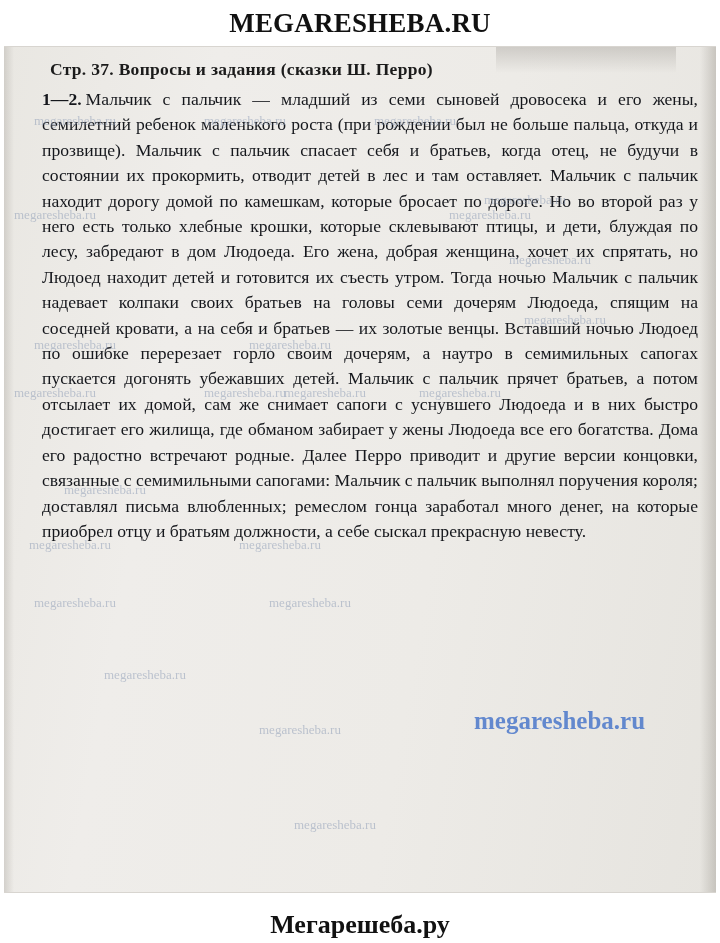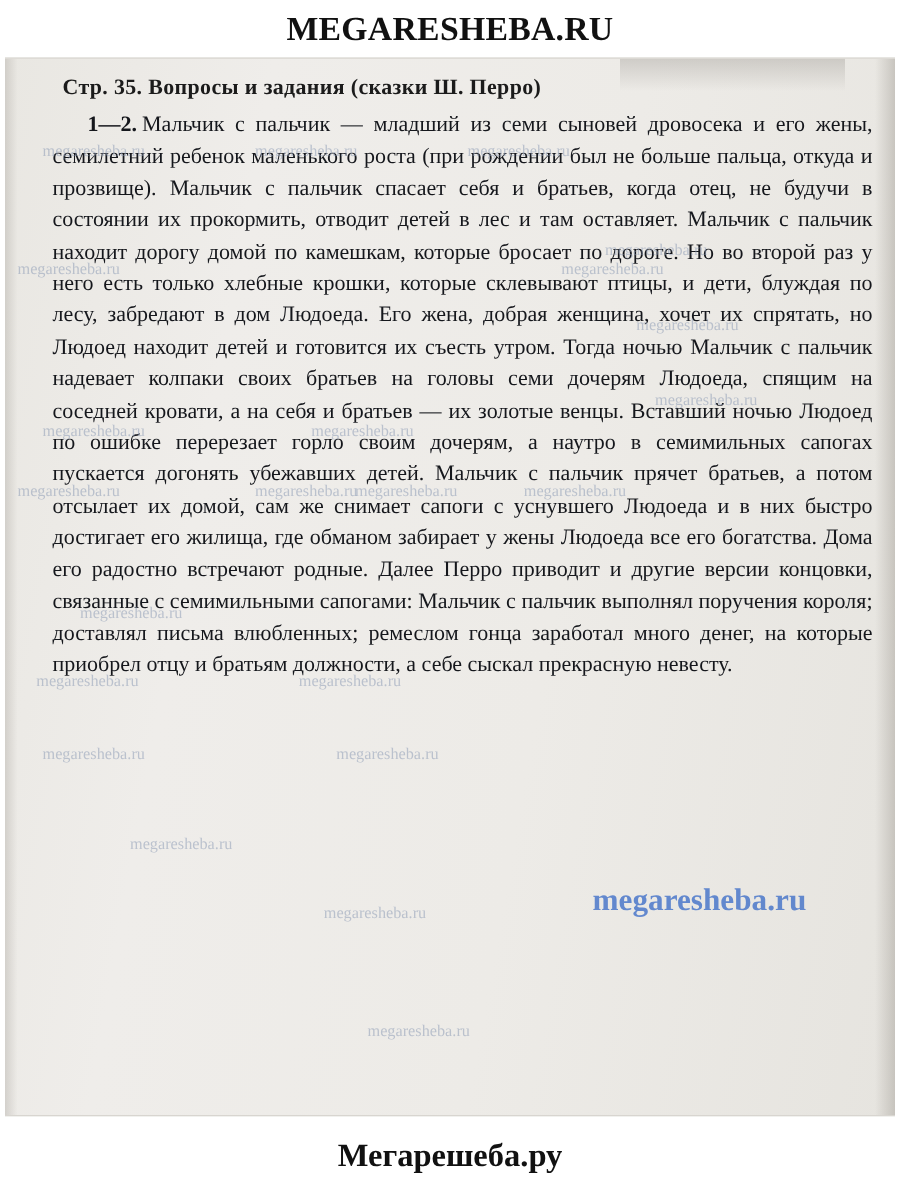--- a/index.html
+++ b/index.html
@@ -83,21 +83,20 @@
     font-weight: bold;
     font-size: 17px;
     line-height: 20px;
     margin-right: 5px;
     position: relative;
     top: -1px;
   }
   .numplain {
     font-weight: bold;
     margin-right: 4px;
-    margin-left: 28px;
   }
   
   .wm {
     position: absolute;
     font-family: "Liberation Serif", serif;
     color: #8c9bb5;
     opacity: 0.52;
     font-size: 13px;
     white-space: nowrap;
     pointer-events: none;
@@ -164,21 +163,21 @@
   <div class="top-banner">
     <div class="brand">MEGARESHEBA.RU</div>
   </div>
 
   <div class="scan">
     <div class="scan-edge-left"></div>
     <div class="scan-edge-right"></div>
     <div class="scan-top-smudge"></div>
 
     <div class="scan-inner">
-      <div class="doc-title">Стр. 35. Вопросы и задания (сказки Ш. Перро)</div>
+      <div class="doc-title">Стр. 37. Вопросы и задания (сказки Ш. Перро)</div>
 
       <p class="para">
         <span class="numplain">1—2.</span><span>Мальчик с пальчик — младший из семи сыновей дровосека и его жены, семилетний ребенок маленького роста (при рождении был не больше пальца, откуда и прозвище). Мальчик с пальчик спасает себя и братьев, когда отец, не будучи в состоянии их прокормить, отводит детей в лес и там оставляет. Мальчик с пальчик находит дорогу домой по камешкам, которые бросает по дороге. Но во второй раз у него есть только хлебные крошки, которые склевывают птицы, и дети, блуждая по лесу, забредают в дом Людоеда. Его жена, добрая женщина, хочет их спрятать, но Людоед находит детей и готовится их съесть утром. Тогда ночью Мальчик с пальчик надевает колпаки своих братьев на головы семи дочерям Людоеда, спящим на соседней кровати, а на себя и братьев — их золотые венцы. Вставший ночью Людоед по ошибке перерезает горло своим дочерям, а наутро в семимильных сапогах пускается догонять убежавших детей. Мальчик с пальчик прячет братьев, а потом отсылает их домой, сам же снимает сапоги с уснувшего Людоеда и в них быстро достигает его жилища, где обманом забирает у жены Людоеда все его богатства. Дома его радостно встречают родные. Далее Перро приводит и другие версии концовки, связанные с семимильными сапогами: Мальчик с пальчик выполнял поручения короля; доставлял письма влюбленных; ремеслом гонца заработал много денег, на которые приобрел отцу и братьям должности, а себе сыскал прекрасную невесту.</span>
       </p>
 
 
     </div>
 
     <div id="wm-layer">
         <div class="wm" style="left: 30px; top: 66px; color: rgb(140, 155, 181);">megaresheba.ru</div>

